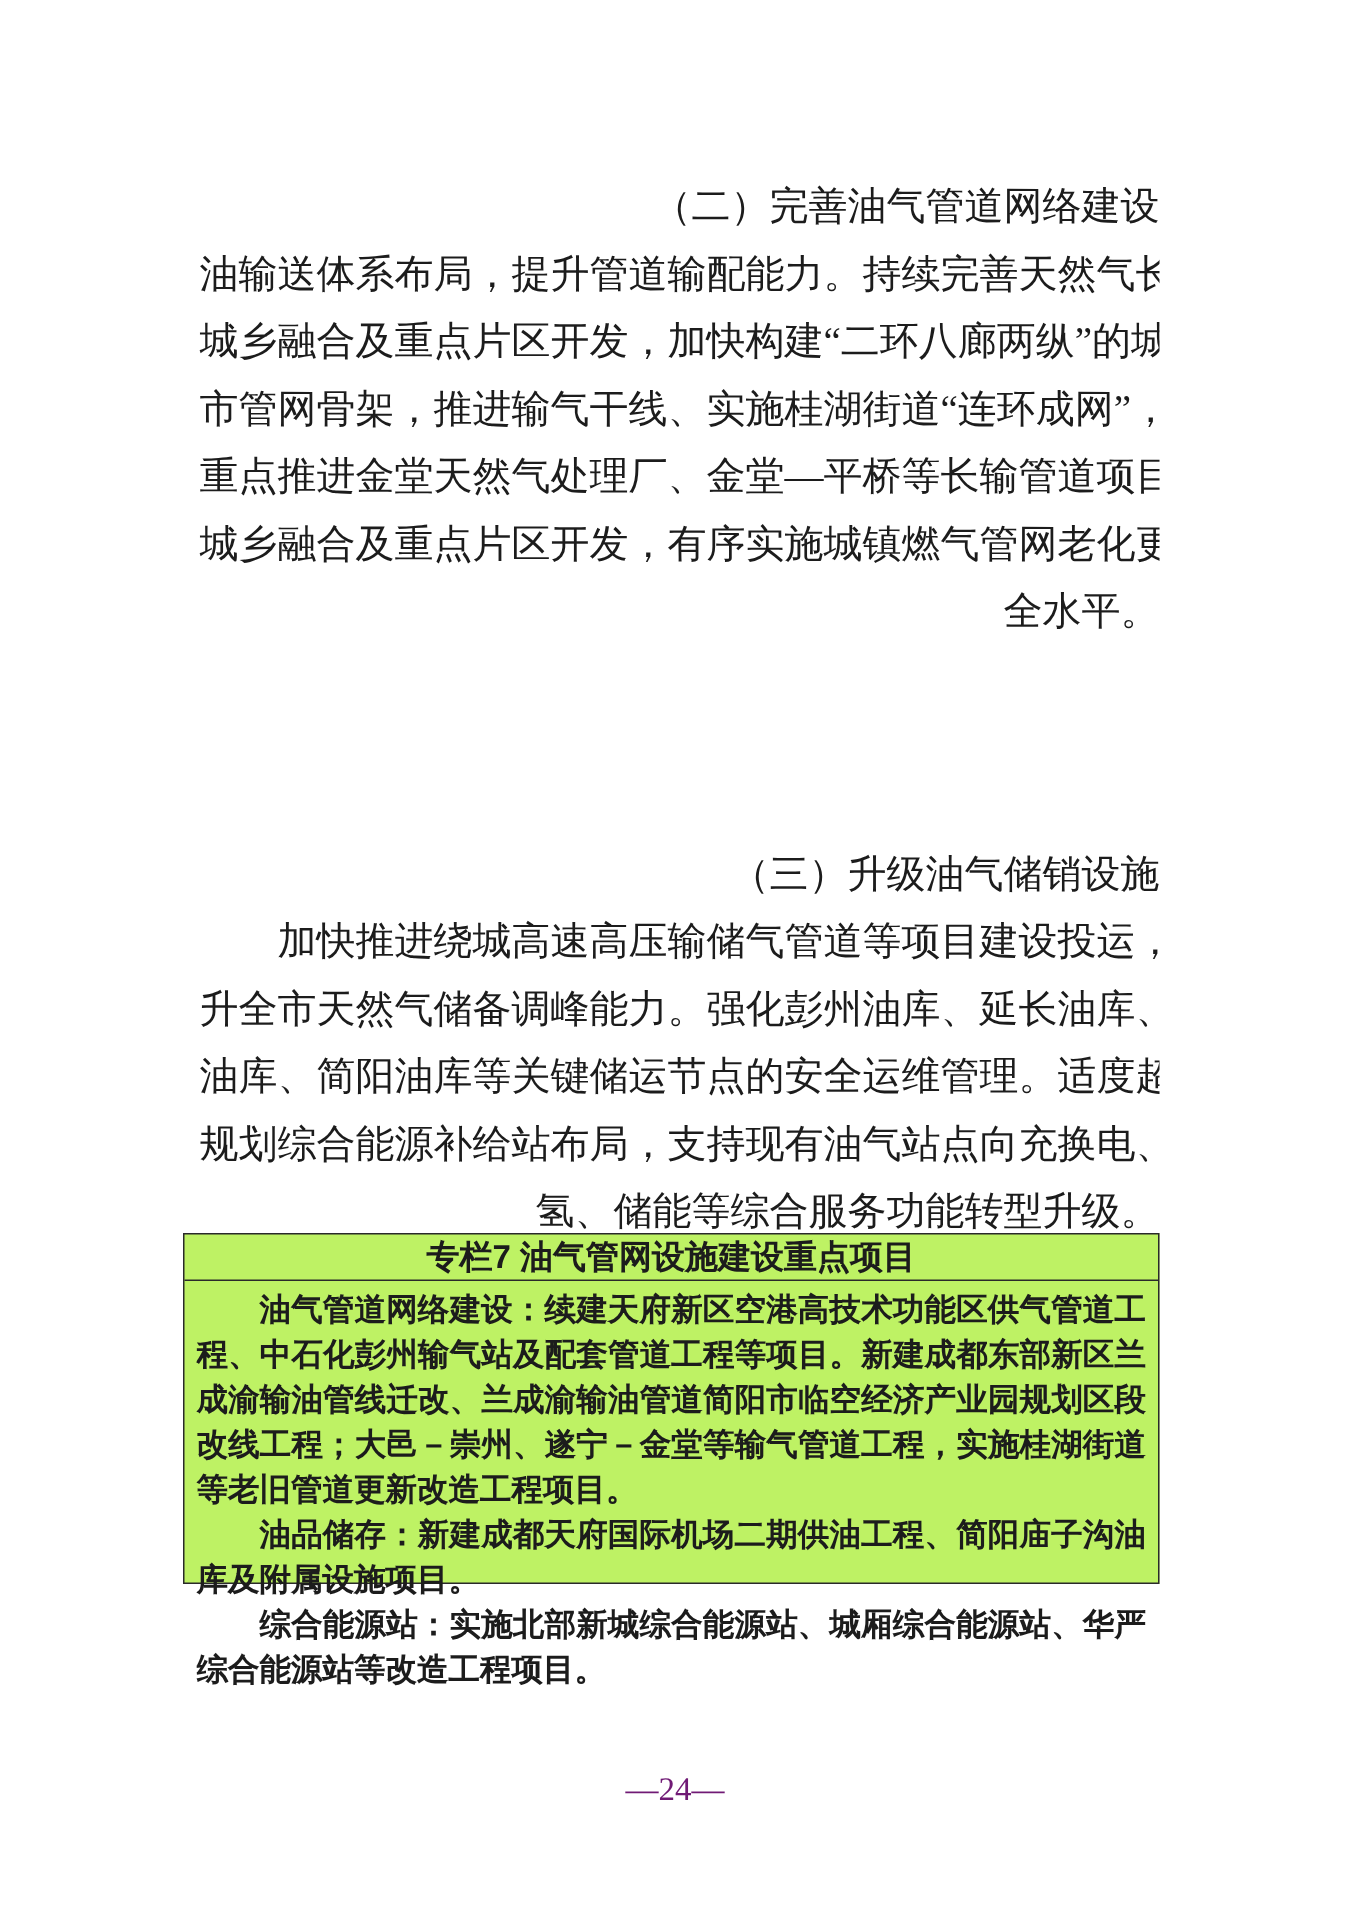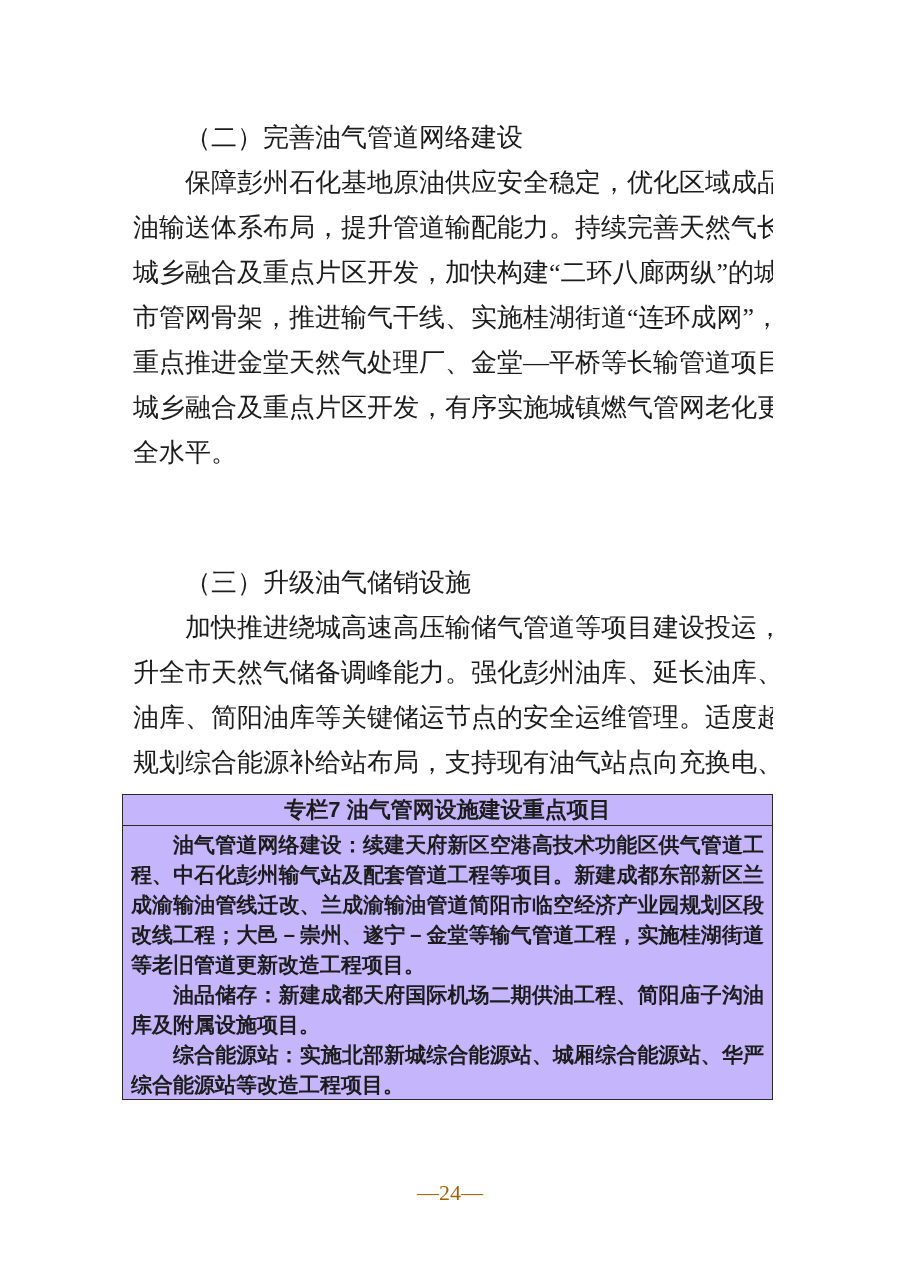--- a/index.html
+++ b/index.html
@@ -12,31 +12,32 @@
     overflow: hidden;
   }
   .sec { position: absolute; left: 133px; width: 640px; }
   .sec-a { top: 115px; }
   .sec-b { top: 560px; }
   .row {
     height: 45px; line-height: 45px;
     font-size: 26px;
     white-space: nowrap;
     overflow: hidden;
+    text-align: right;
   }
   .just { text-align: justify; text-align-last: justify; }
   .indent { text-indent: 52px; }
   .heading { text-indent: 52px; font-weight: 500; }
   .panel {
     position: absolute;
-    left: 122px; top: 794px;
-    width: 651px; height: 306px;
+    left: 122px; top: 822px;
+    width: 651px; height: 234px;
     border: 1.5px solid #2a2a2a;
     box-sizing: border-box;
-    background: #c4b5fd;
+    background: #bef264;
   }
   .panel-title {
     height: 30px; line-height: 30px;
     text-align: center;
     font-weight: bold;
     font-size: 22px;
     border-bottom: 1.5px solid #2a2a2a;
     font-family: "Liberation Sans", "DejaVu Sans", sans-serif;
   }
   .panel-body { padding: 4px 8px 0 8px; font-weight: bold; }
@@ -46,29 +47,28 @@
     white-space: nowrap;
     overflow: hidden;
   }
   .prow.indent { text-indent: 42px; }
   .footer {
     position: absolute;
     top: 1180px; left: 0;
     width: 900px;
     text-align: center;
     font-size: 22px;
-    color: #a16207;
+    color: #701a75;
   }
 </style>
 </head>
 <body>
 
 <div class="sec sec-a">
   <div class="row heading">（二）完善油气管道网络建设</div>
-  <div class="row just indent">保障彭州石化基地原油供应安全稳定，优化区域成品</div>
   <div class="row just">油输送体系布局，提升管道输配能力。持续完善天然气长</div>
   <div class="row just">城乡融合及重点片区开发，加快构建“二环八廊两纵”的城</div>
   <div class="row just">市管网骨架，推进输气干线、实施桂湖街道“连环成网”，</div>
   <div class="row just">重点推进金堂天然气处理厂、金堂—平桥等长输管道项目</div>
   <div class="row just">城乡融合及重点片区开发，有序实施城镇燃气管网老化更</div>
   <div class="row">全水平。</div>
 </div>
 
 <div class="sec sec-b">
   <div class="row heading">（三）升级油气储销设施</div>

